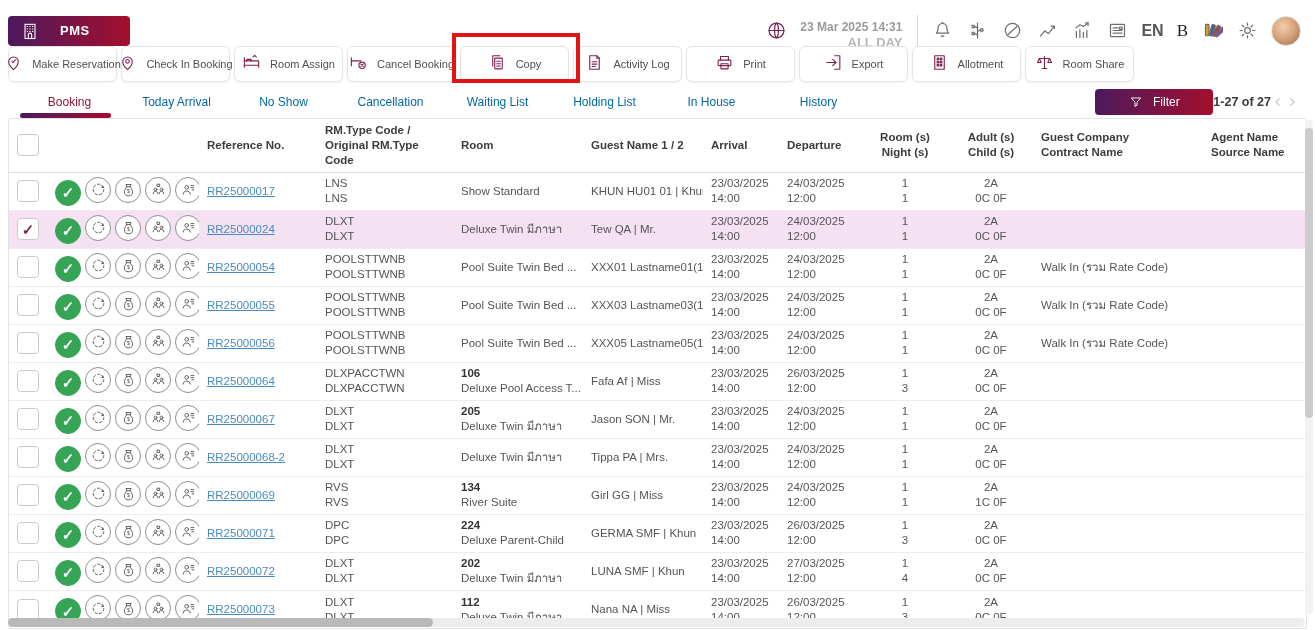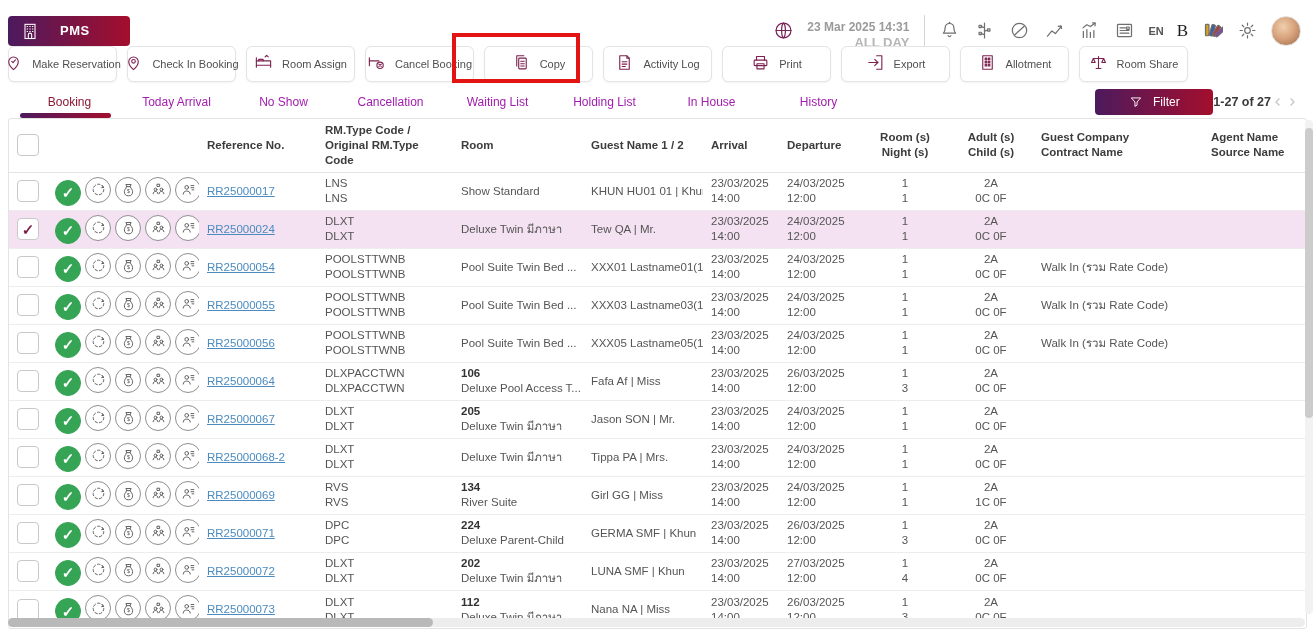--- a/index.html
+++ b/index.html
@@ -12,39 +12,39 @@
           display:flex; align-items:center; gap:20px; padding-left:12px; cursor:pointer; }
   .logo-text { color:#fff; font-weight:bold; font-size:13px; letter-spacing:.5px; }
   .top-right { margin-left:auto; display:flex; align-items:center; gap:13px; }
   .dt-block { text-align:right; line-height:1.25; margin-right:2px; }
   .dt-main { font-size:12px; font-weight:bold; color:#9a9a9a;margin-top:11px; }
   .dt-sub  { font-size:13px; font-weight:bold; color:#b5b5b5; }
   .vdiv { width:1px; height:32px; background:#d5d5d5; }
   .tico { width:22px; height:22px; display:inline-flex; align-items:center; justify-content:center; cursor:pointer; }
   .tico svg { width:21px; height:21px; stroke:#6e6e6e; fill:none; stroke-width:1.4; stroke-linecap:round; stroke-linejoin:round; }
   .tico.globe svg { stroke:#7a2358; }
-  .lang { font-size:11px; color:#555; font-weight:bold; cursor:pointer; }
+  .lang { font-size:16px; color:#555; font-weight:bold; cursor:pointer; }
   .bold-b { font-size:17px; color:#1c1c1c; font-family:"Liberation Serif", serif; cursor:pointer; }
   .avatar { width:30px; height:30px; border-radius:50%; cursor:pointer;
             background:radial-gradient(circle at 40% 35%, #f0cfae 0%, #d9a47e 45%, #9c6a48 100%); border:1px solid #e0e0e0; }
 
   
-  .toolbar { display:flex; gap:10px; padding:2px 8px 4px; }
+  .toolbar { display:flex; gap:4px; padding:2px 8px 4px; }
   .tbtn { width:109px; height:36px; background:#fff; border:1px solid #e4e4e4; border-radius:6px;
           display:flex; align-items:center; justify-content:center; gap:9px; cursor:pointer;
           box-shadow:0 1px 2px rgba(0,0,0,.05); }
   .tbtn-icon svg { width:19px; height:19px; stroke:#7d2150; fill:none; stroke-width:1.4; stroke-linecap:round; stroke-linejoin:round; }
   .tbtn-label { font-size:11px; color:#4f4f4f; white-space:nowrap; }
   .annotation-box { position:absolute; left:452px; top:33px; width:128px; height:50px;
                     border:4px solid #e21414; z-index:9; pointer-events:none; }
 
   
   .tabs-row { display:flex; align-items:center; height:31px; padding:0 16px; position:relative; }
   .tab { width:107px; height:100%; display:flex; align-items:center; justify-content:center;
-         font-size:12px; color:#a21caf; cursor:pointer; position:relative; }
+         font-size:12px; color:#0369a1; cursor:pointer; position:relative; }
   .tab.active { color:#8c1733; }
   .tab.active::after { content:""; position:absolute; left:4px; right:12px; bottom:-1px; height:5px;
                        border-radius:3px; background:linear-gradient(90deg,#4c1a5e,#a40e2d); }
   .tabs-right { margin-left:auto; display:flex; align-items:center; }
   .filter-btn { width:118px; height:26px; border-radius:4px; background:linear-gradient(90deg,#4c1a5e,#a40e2d);
                 color:#fff; display:flex; align-items:center; justify-content:center; gap:10px;
                 font-size:12px; cursor:pointer; }
   .filter-btn svg { width:14px; height:14px; stroke:#fff; fill:none; stroke-width:1.6; stroke-linejoin:round; }
   .page-info { font-size:12.5px; font-weight:bold; color:#3a3a3a; }
   .pager svg { width:14px; height:14px; stroke:#c3c3c3; fill:none; stroke-width:2; }

